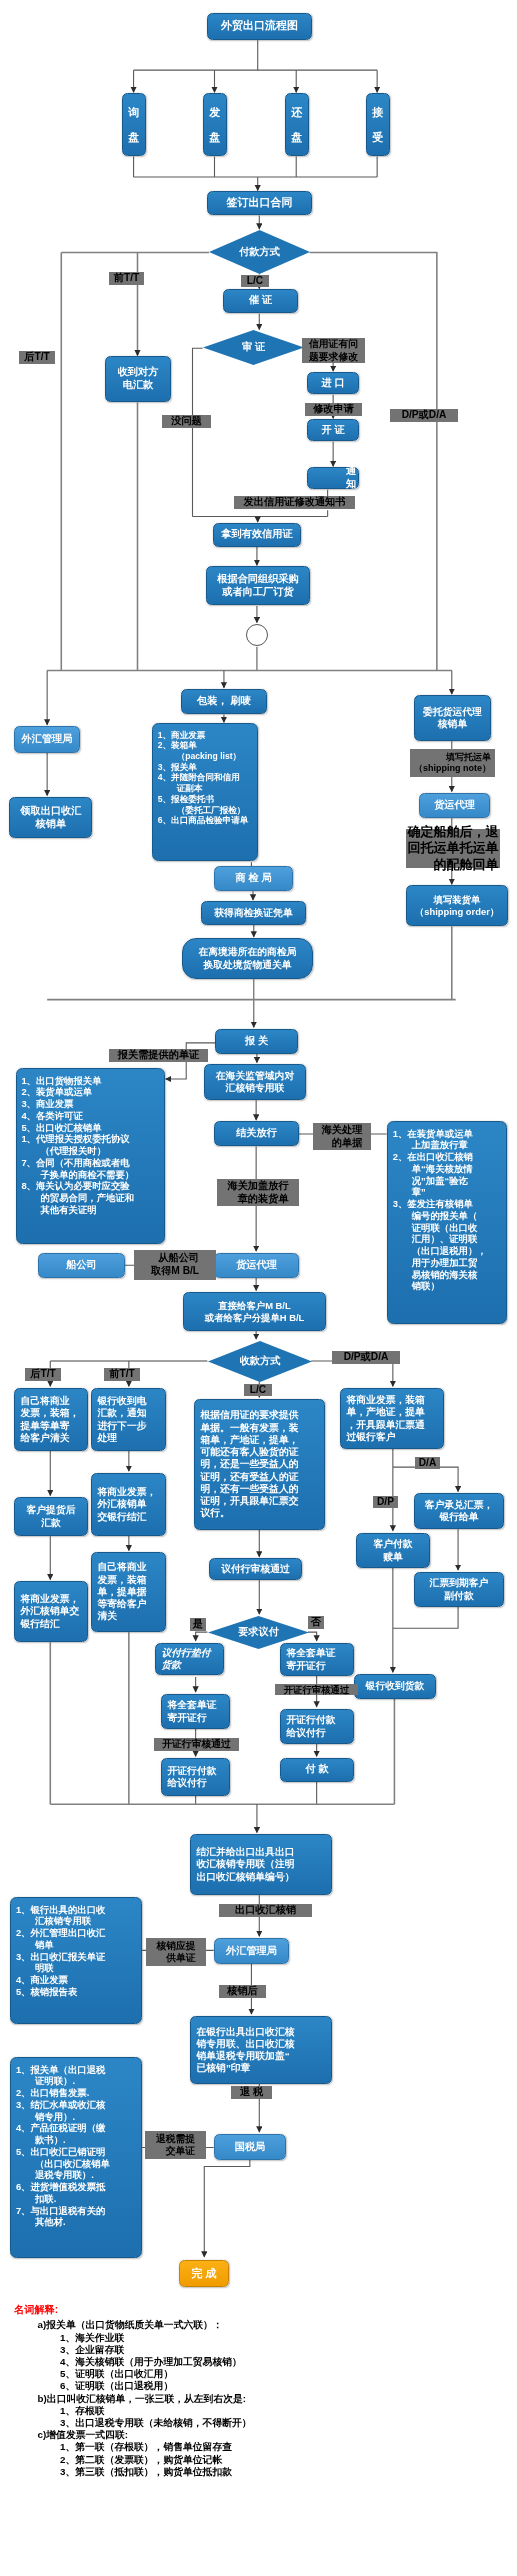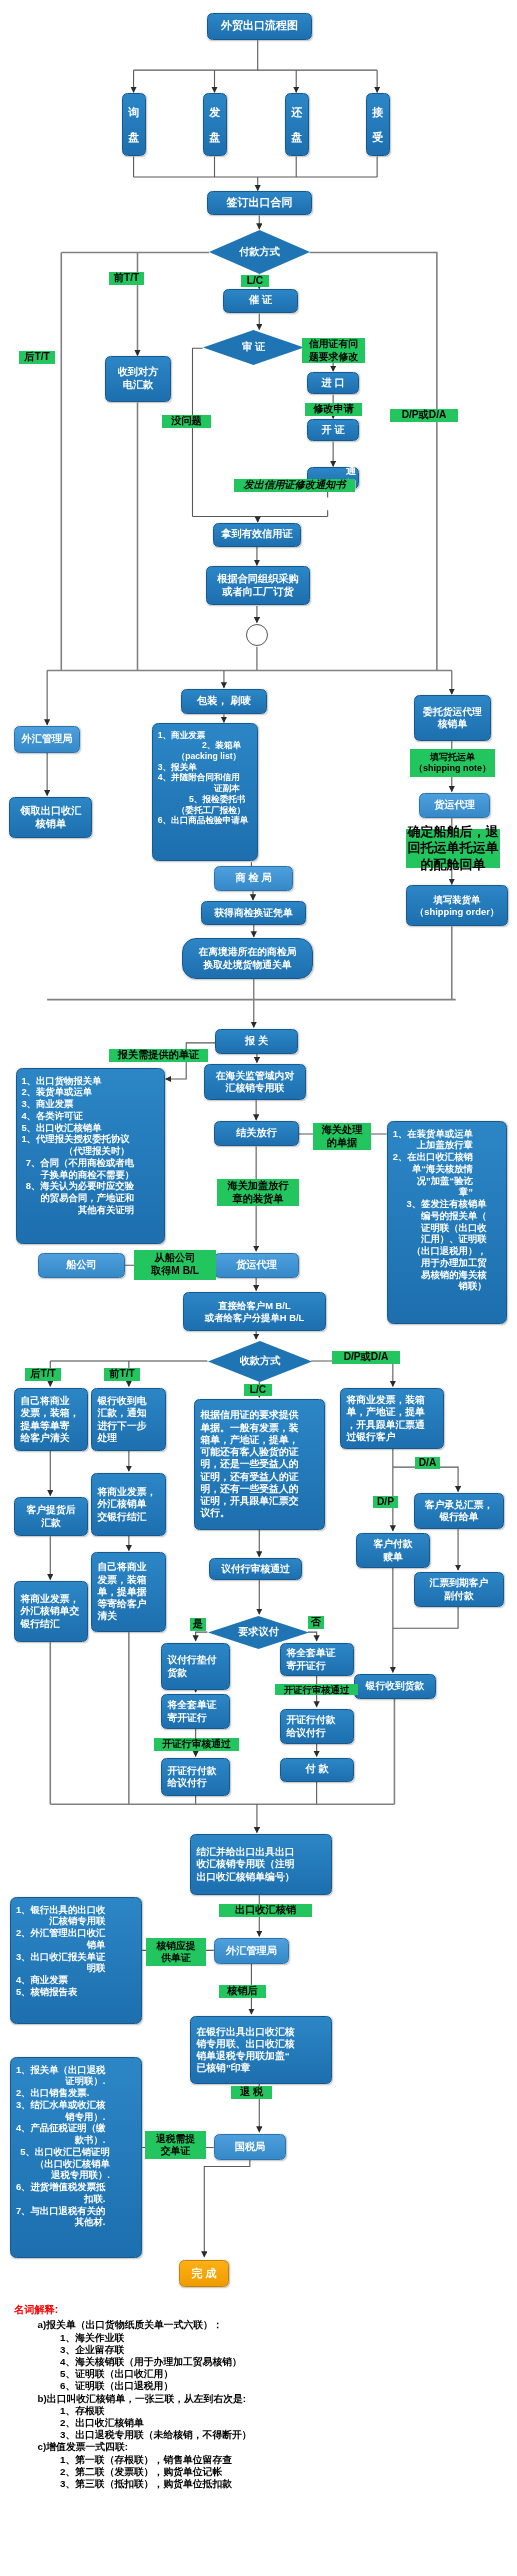--- a/index.html
+++ b/index.html
@@ -6,25 +6,25 @@
   body{font-family:"Liberation Sans","DejaVu Sans",sans-serif;}
   #canvas{position:relative;width:517px;height:2576px;background:#fff;overflow:hidden;}
   #wires{position:absolute;left:0;top:0;z-index:1;}
   .node{position:absolute;z-index:2;box-sizing:border-box;display:flex;align-items:center;justify-content:center;
         text-align:center;white-space:pre-line;font-weight:bold;color:#fff;font-size:10.2px;line-height:1.25;}
   .box{background:linear-gradient(180deg,#2c86c6,#1d6fae);border:0.8px solid #16598c;border-radius:5.5px;box-shadow:0.8px 0.8px 1.6px rgba(0,0,0,.25);}
   .light{background:linear-gradient(180deg,#4da0dc,#3689c8);border:0.8px solid #2c73ab;border-radius:5.5px;box-shadow:0.8px 0.8px 1.6px rgba(0,0,0,.25);}
   .end{background:linear-gradient(180deg,#fcb014,#f09c00);border:0.8px solid #c98200;border-radius:5.5px;box-shadow:0.8px 0.8px 1.6px rgba(0,0,0,.25);}
   .diamond{background:#1f74b4;clip-path:polygon(50% 0,100% 50%,50% 100%,0 50%);border:none;}
   .circle{background:#fff;border:1.6px solid #555;border-radius:50%;}
-  .label{background:#22c55e;color:#000;z-index:3;font-size:10.2px;}
+  .label{background:#737373;color:#000;z-index:3;font-size:10.2px;text-align:right;}
   .list{flex-direction:column;align-items:flex-start;justify-content:flex-start;text-align:left;
         background:linear-gradient(180deg,#2c86c6,#1d6fae);border:0.8px solid #16598c;border-radius:6.3px;
         padding:5.5px 4.7px;box-shadow:0.8px 0.8px 1.6px rgba(0,0,0,.25);}
-  .list .li{padding-left:19px;text-indent:-19px;white-space:pre-line;text-align:right;}
+  .list .li{padding-left:19px;text-indent:-19px;white-space:pre-line;}
   .ta-l{text-align:left;justify-content:flex-start;padding-left:5.5px;}
   #footnotes{position:absolute;left:14px;top:2304px;width:488px;z-index:2;color:#000;font-weight:bold;font-size:9.8px;line-height:12.2px;}
   #footnotes .head{color:#ff0000;font-size:10.2px;margin-bottom:3.1px;}
   #footnotes .lvl0{margin-left:23.6px;}
   #footnotes .lvl1{margin-left:46px;}
 </style>
 </head>
 <body>
 
 <div id="canvas">
@@ -221,21 +221,21 @@
       <div class="node box ta-l" style="left: 91px; top: 1552px; width: 75px; height: 80px; font-size: 9.8px;">自己将商业
 发票，装箱
 单，提单据
 等寄给客户
 清关</div>
       <div class="node box ta-l" style="left: 14px; top: 1581px; width: 74px; height: 61px; font-size: 9.8px;">将商业发票，
 外汇核销单交
 银行结汇</div>
       <div class="node box" style="left: 209px; top: 1558px; width: 93px; height: 22px; font-size: 9.8px;">议付行审核通过</div>
       <div class="node diamond" style="left: 208px; top: 1616px; width: 101px; height: 33px;">要求议付</div>
-      <div class="node box ta-l" style="left: 161px; top: 1643px; width: 69px; height: 47px; font-size: 9.8px;">议付行垫付
+      <div class="node box ta-l" style="left: 155px; top: 1643px; width: 69px; height: 32px; font-size: 9.8px; font-style: italic;">议付行垫付
 货款</div>
       <div class="node box ta-l" style="left: 161px; top: 1694px; width: 69px; height: 35px; font-size: 9.8px;">将全套单证
 寄开证行</div>
       <div class="node box ta-l" style="left: 161px; top: 1758px; width: 69px; height: 38px; font-size: 9.8px;">开证行付款
 给议付行</div>
       <div class="node box ta-l" style="left: 280px; top: 1643px; width: 74px; height: 33px; font-size: 9.8px;">将全套单证
 寄开证行</div>
       <div class="node box ta-l" style="left: 280px; top: 1709px; width: 74px; height: 35px; font-size: 9.8px;">开证行付款
 给议付行</div>
       <div class="node box" style="left: 280px; top: 1758px; width: 74px; height: 23.6px;">付  款</div>
@@ -269,21 +269,21 @@
 其他材.</div></div>
       <div class="node end" style="left: 179px; top: 2260px; width: 50px; height: 27px; font-size: 11px;">完  成</div>
       <div class="node label" style="left: 109px; top: 272px; width: 35px; height: 12.6px;">前T/T</div>
       <div class="node label" style="left: 241px; top: 275px; width: 28px; height: 11.8px;">L/C</div>
       <div class="node label" style="left: 19px; top: 351px; width: 36px; height: 12.6px;">后T/T</div>
       <div class="node label" style="left: 390px; top: 409px; width: 68px; height: 12.6px;">D/P或D/A</div>
       <div class="node label" style="left: 162px; top: 415px; width: 49px; height: 12.6px;">没问题</div>
       <div class="node label" style="left: 302px; top: 338px; width: 63px; height: 25px; font-size: 9.8px;">信用证有问
 题要求修改</div>
       <div class="node label" style="left: 305px; top: 403px; width: 57px; height: 12.6px;">修改申请</div>
-      <div class="node label" style="left: 234px; top: 479px; width: 121px; height: 12.6px; font-style: italic;">发出信用证修改通知书</div>
+      <div class="node label" style="left: 234px; top: 496px; width: 121px; height: 12.6px;">发出信用证修改通知书</div>
       <div class="node label" style="left: 410px; top: 749px; width: 85px; height: 28px; font-size: 9px;">填写托运单
 （shipping note）</div>
       <div class="node label" style="left: 406px; top: 829px; width: 94px; height: 39px; font-size: 13px;">确定船舶后，退
 回托运单托运单
 的配舱回单</div>
       <div class="node label" style="left: 109px; top: 1049px; width: 99px; height: 12.6px;">报关需提供的单证</div>
       <div class="node label" style="left: 313px; top: 1123px; width: 58px; height: 27px;">海关处理
 的单据</div>
       <div class="node label" style="left: 217px; top: 1179px; width: 82px; height: 27px;">海关加盖放行
 章的装货单</div>
@@ -311,21 +311,20 @@
     <div class="head">名词解释:</div>
     <div id="footnote-lines">
         <div class="lvl0">a)报关单（出口货物纸质关单一式六联）：</div>
         <div class="lvl1">1、海关作业联</div>
         <div class="lvl1">3、企业留存联</div>
         <div class="lvl1">4、海关核销联（用于办理加工贸易核销）</div>
         <div class="lvl1">5、证明联（出口收汇用）</div>
         <div class="lvl1">6、证明联（出口退税用）</div>
         <div class="lvl0">b)出口叫收汇核销单，一张三联，从左到右次是:</div>
         <div class="lvl1">1、存根联</div>
-        <div class="lvl1">2、出口收汇核销单</div>
         <div class="lvl1">3、出口退税专用联（未给核销，不得断开）</div>
         <div class="lvl0">c)增值发票一式四联:</div>
         <div class="lvl1">1、第一联（存根联），销售单位留存查</div>
         <div class="lvl1">2、第二联（发票联），购货单位记帐</div>
         <div class="lvl1">3、第三联（抵扣联），购货单位抵扣款</div>
       </div>
   </div>
 </div>
 
 

